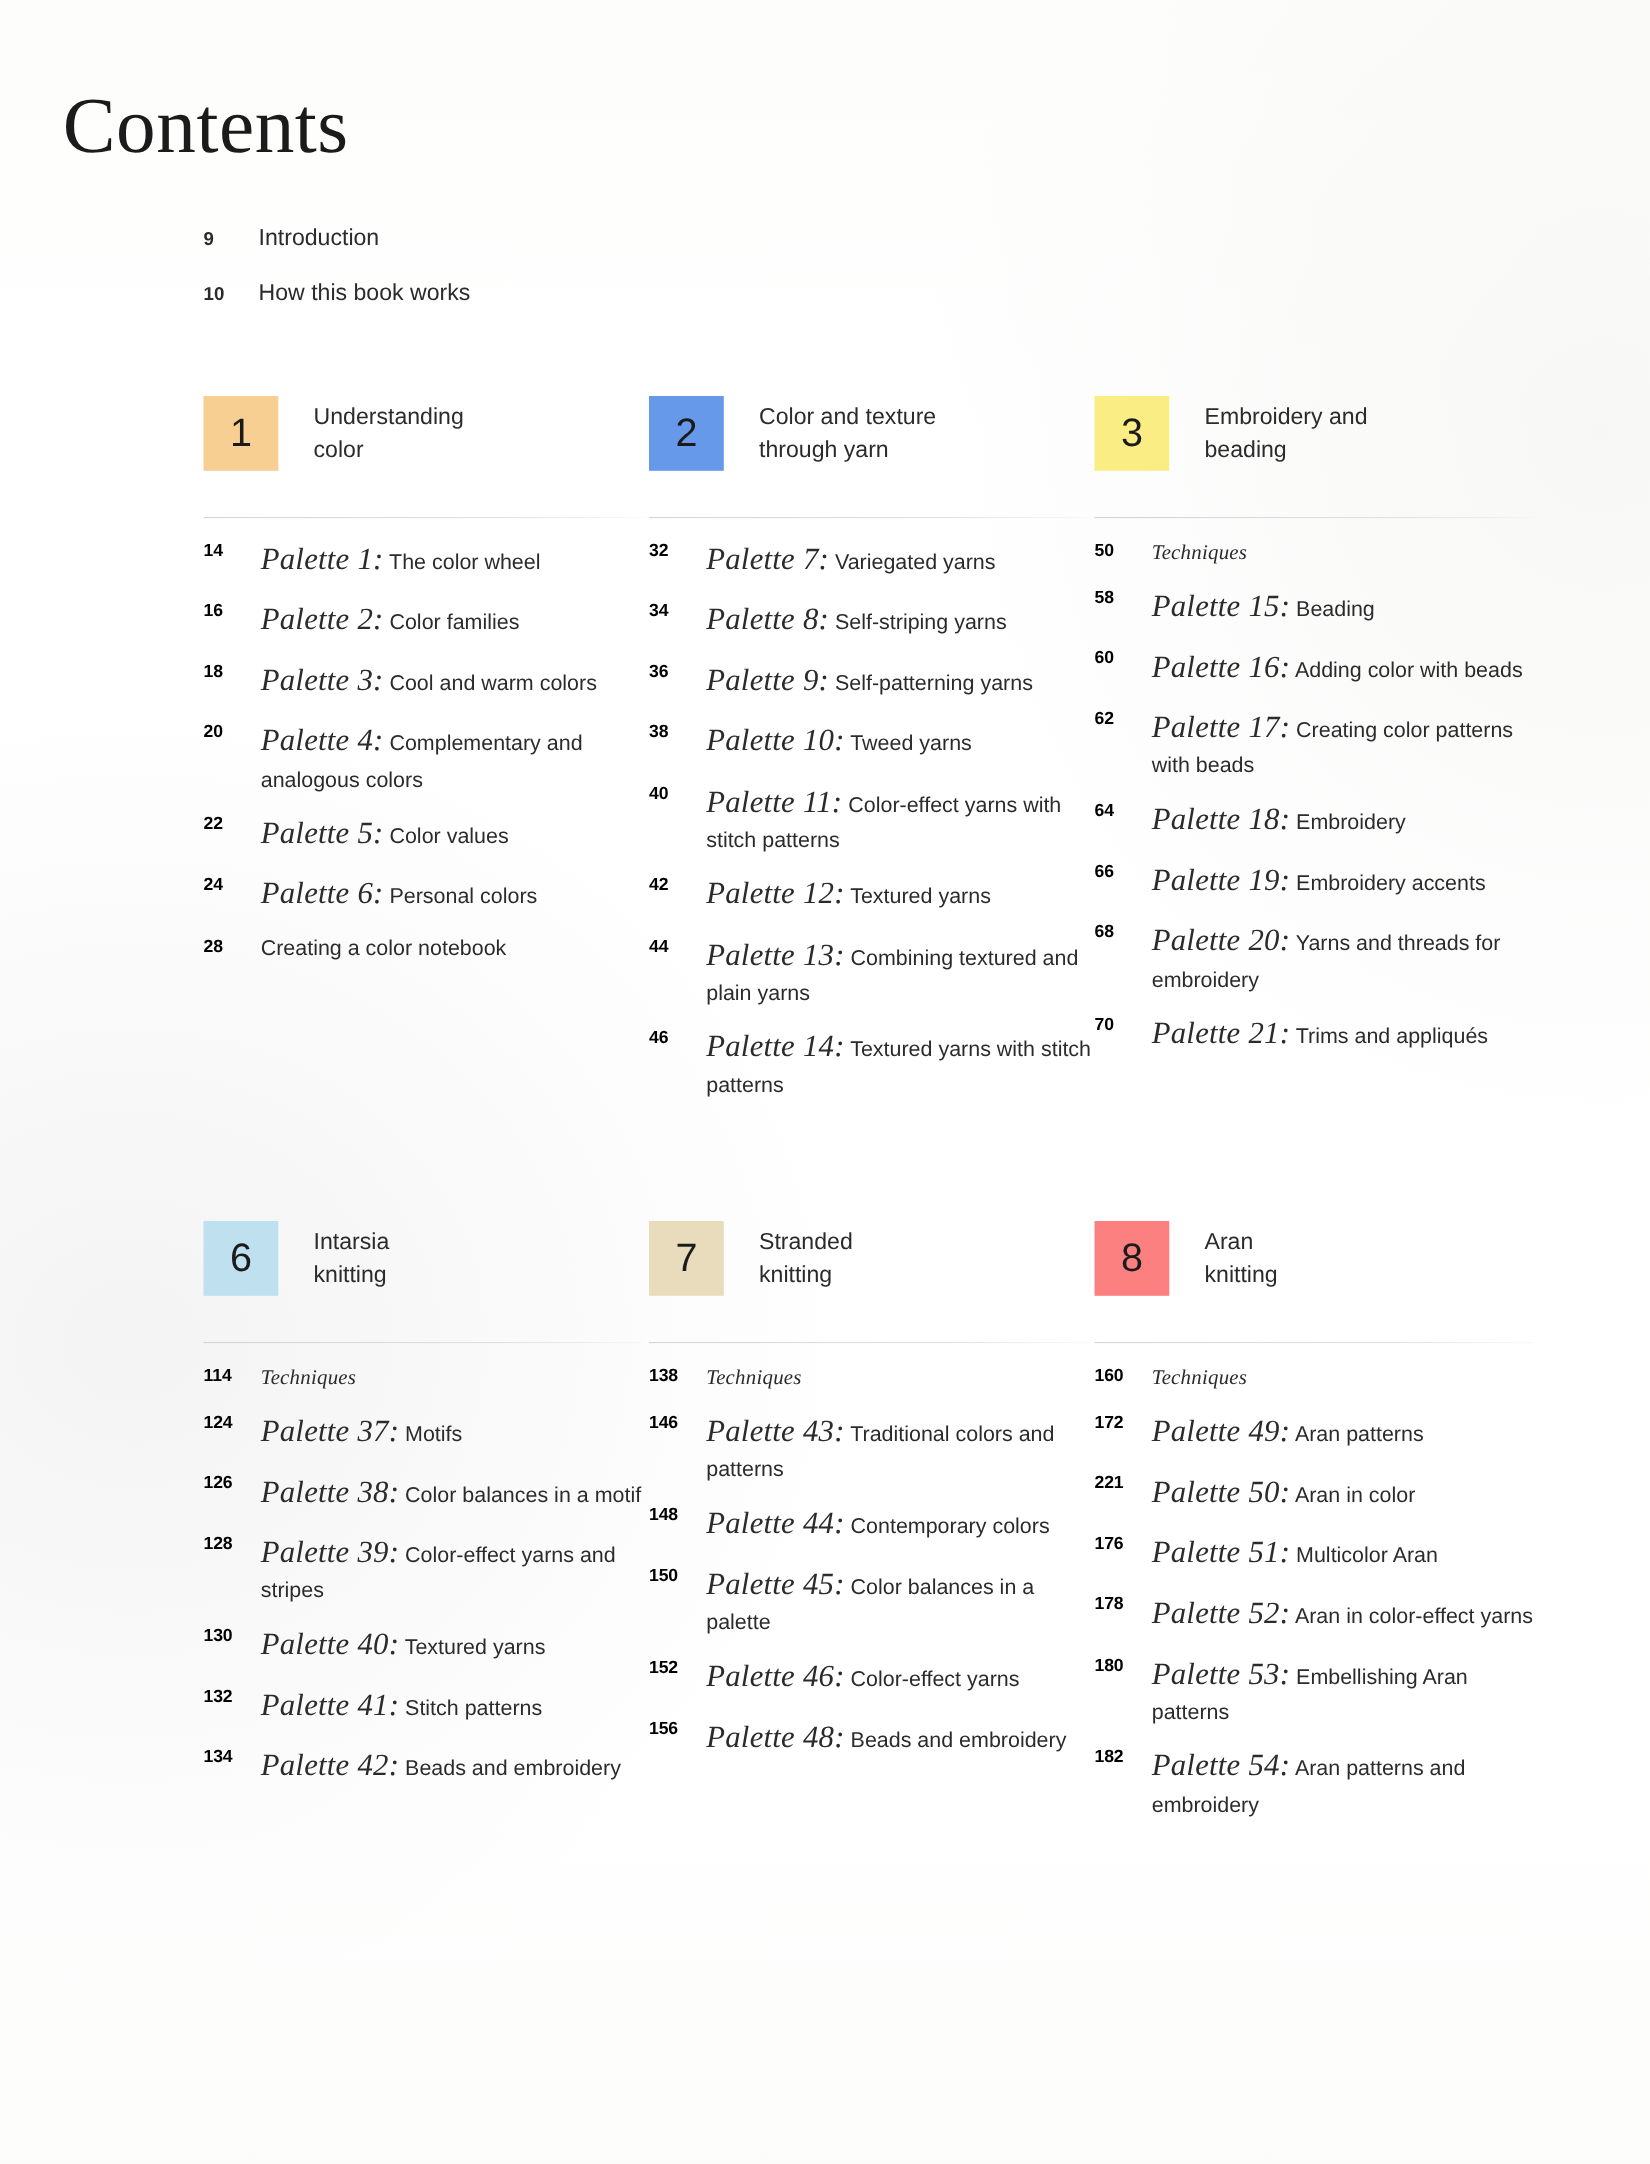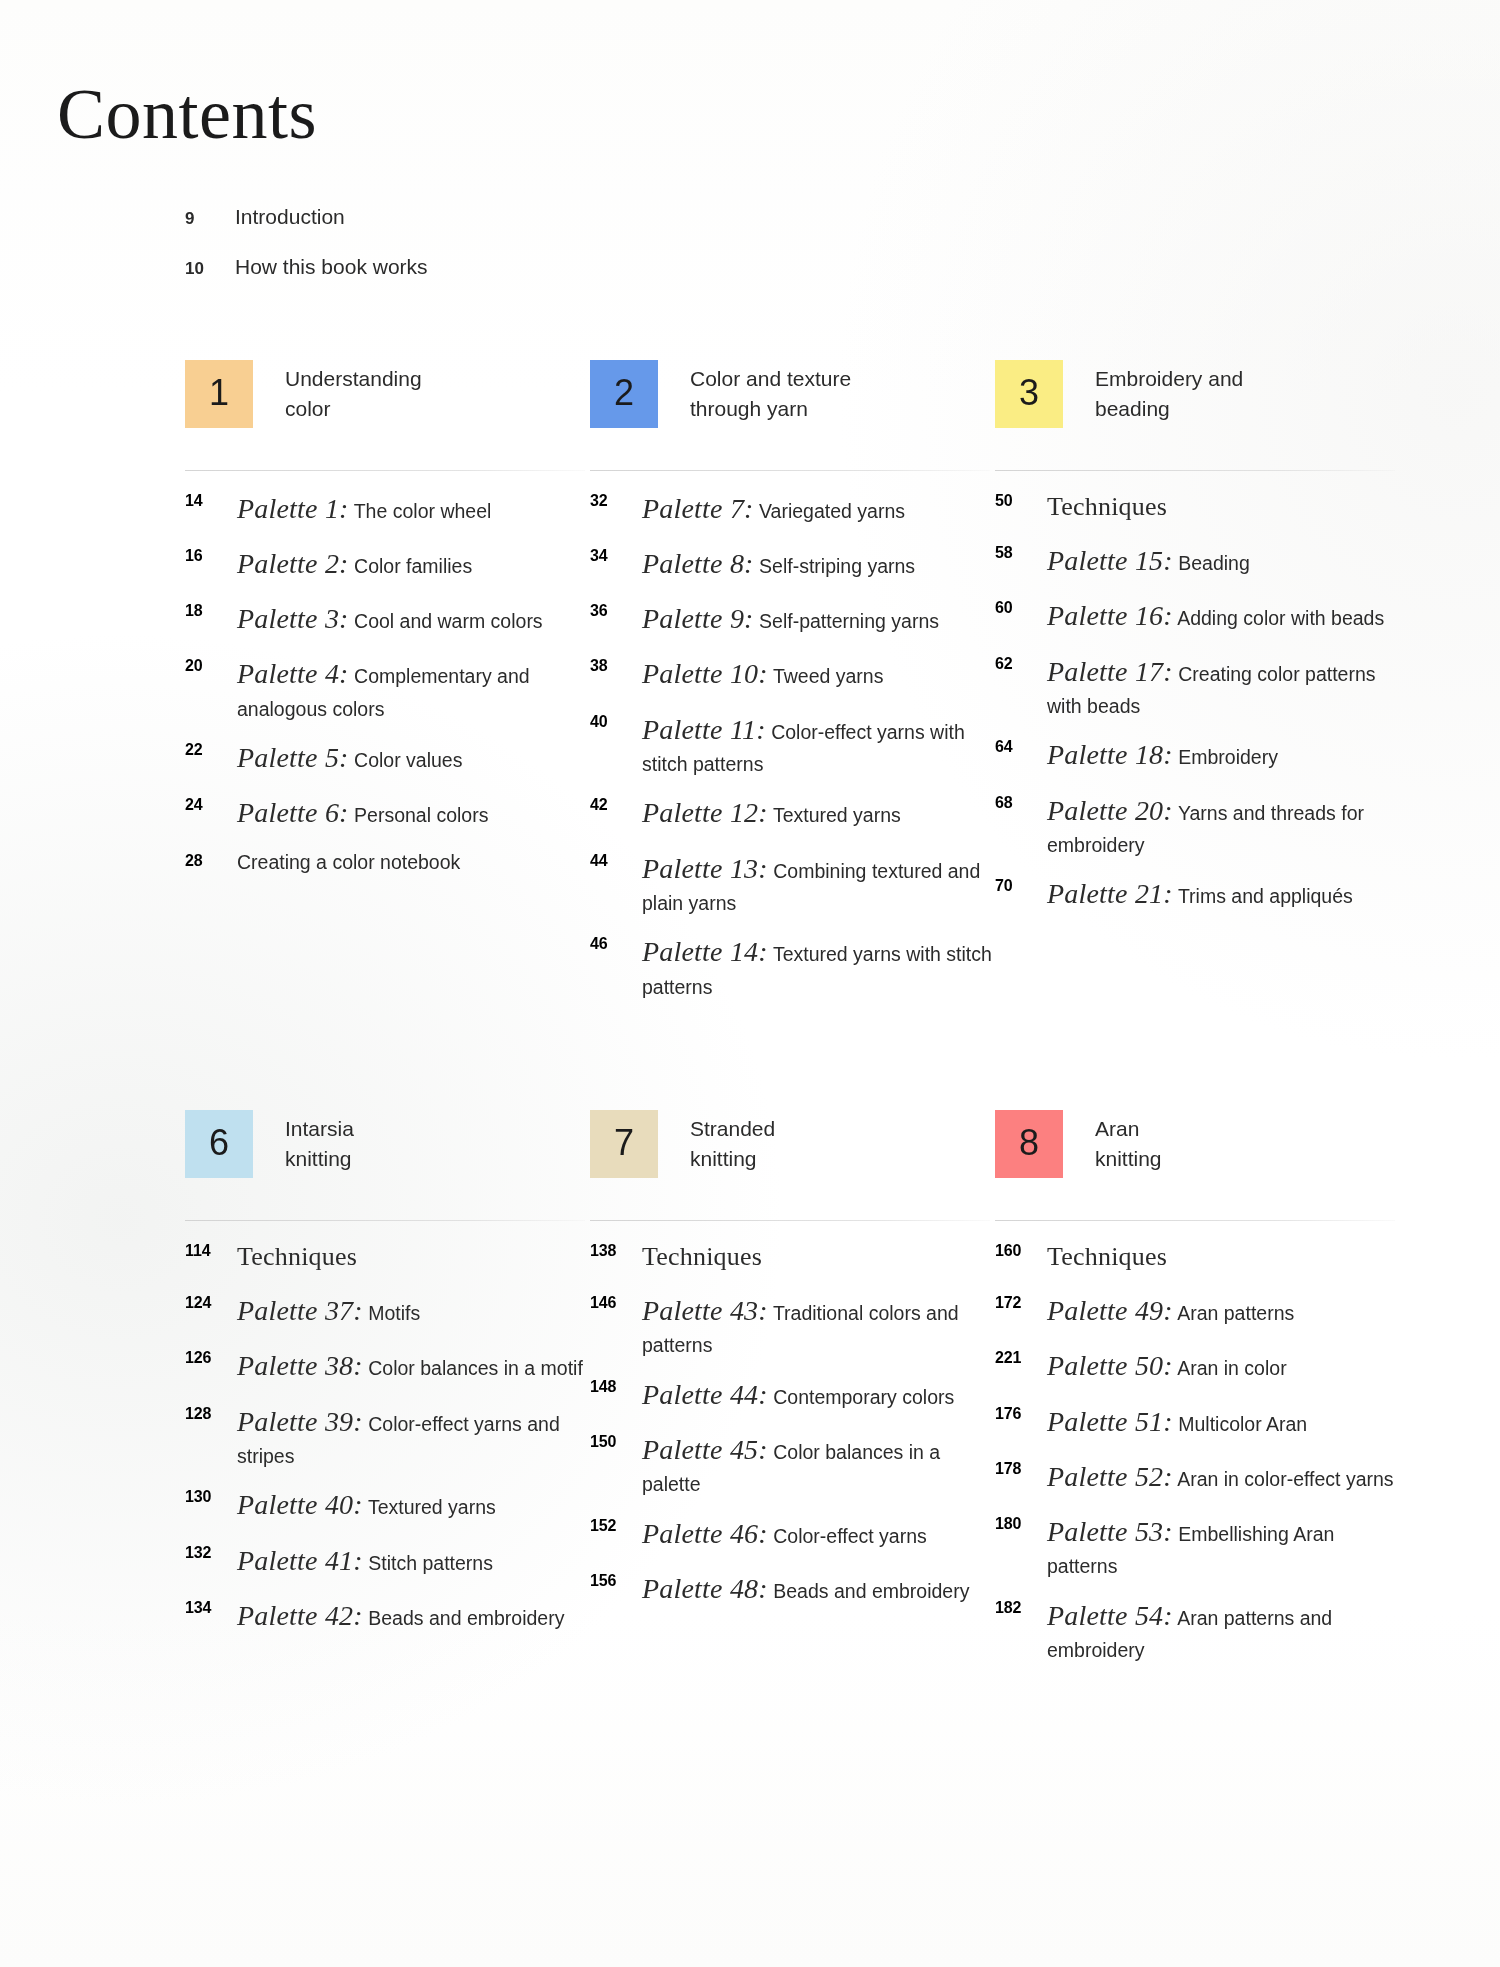--- a/index.html
+++ b/index.html
@@ -153,21 +153,22 @@
     max-width: 360px;
   }
   .pal {
     font-family: "Liberation Serif", serif;
     font-style: italic;
     font-size: 28px;
     letter-spacing: 0.2px;
   }
   .tech {
     font-family: "Liberation Serif", serif;
-    font-size: 26px;
+    font-style: italic;
+    font-size: 19px;
     letter-spacing: 0.2px;
   }
 </style>
 </head>
 <body>
 
 <div class="page"></div>
 <div class="inner">
 
   <div class="page-title">Contents</div>
@@ -289,20 +290,24 @@
           </div>
           <div class="entry">
             <div class="entry-num">62</div>
             <div class="entry-text"><span class="pal">Palette 17:</span> <span>Creating color patterns with beads</span></div>
           </div>
           <div class="entry">
             <div class="entry-num">64</div>
             <div class="entry-text"><span class="pal">Palette 18:</span> <span>Embroidery</span></div>
           </div>
           <div class="entry">
+            <div class="entry-num">66</div>
+            <div class="entry-text"><span class="pal">Palette 19:</span> <span>Embroidery accents</span></div>
+          </div>
+          <div class="entry">
             <div class="entry-num">68</div>
             <div class="entry-text"><span class="pal">Palette 20:</span> <span>Yarns and threads for embroidery</span></div>
           </div>
           <div class="entry">
             <div class="entry-num">70</div>
             <div class="entry-text"><span class="pal">Palette 21:</span> <span>Trims and appliqués</span></div>
           </div>
         </div>
       </div>
     </div>

